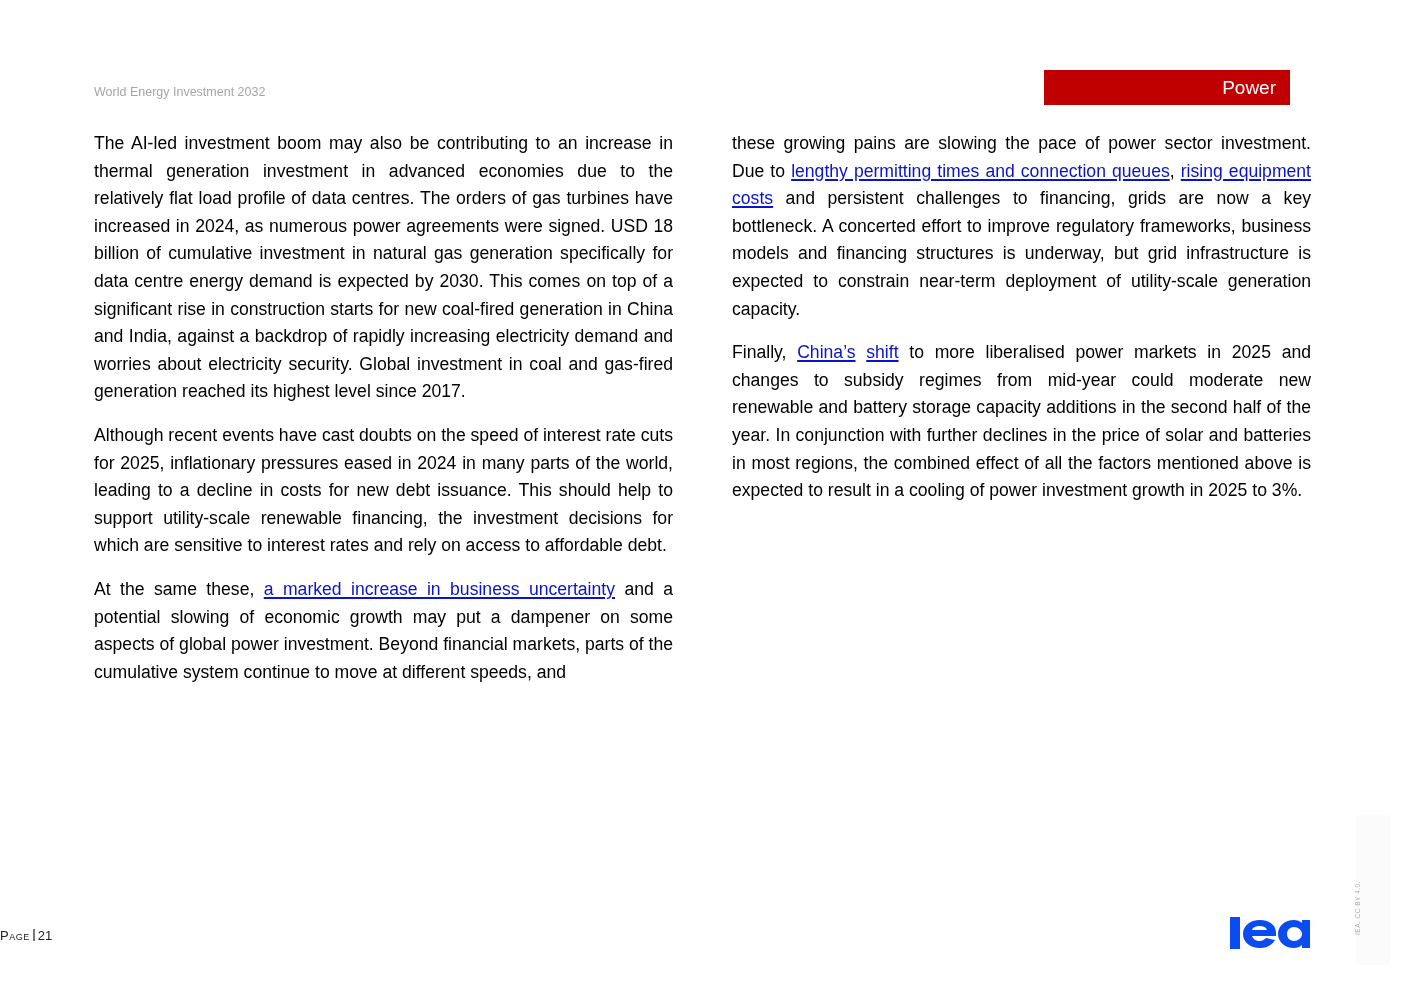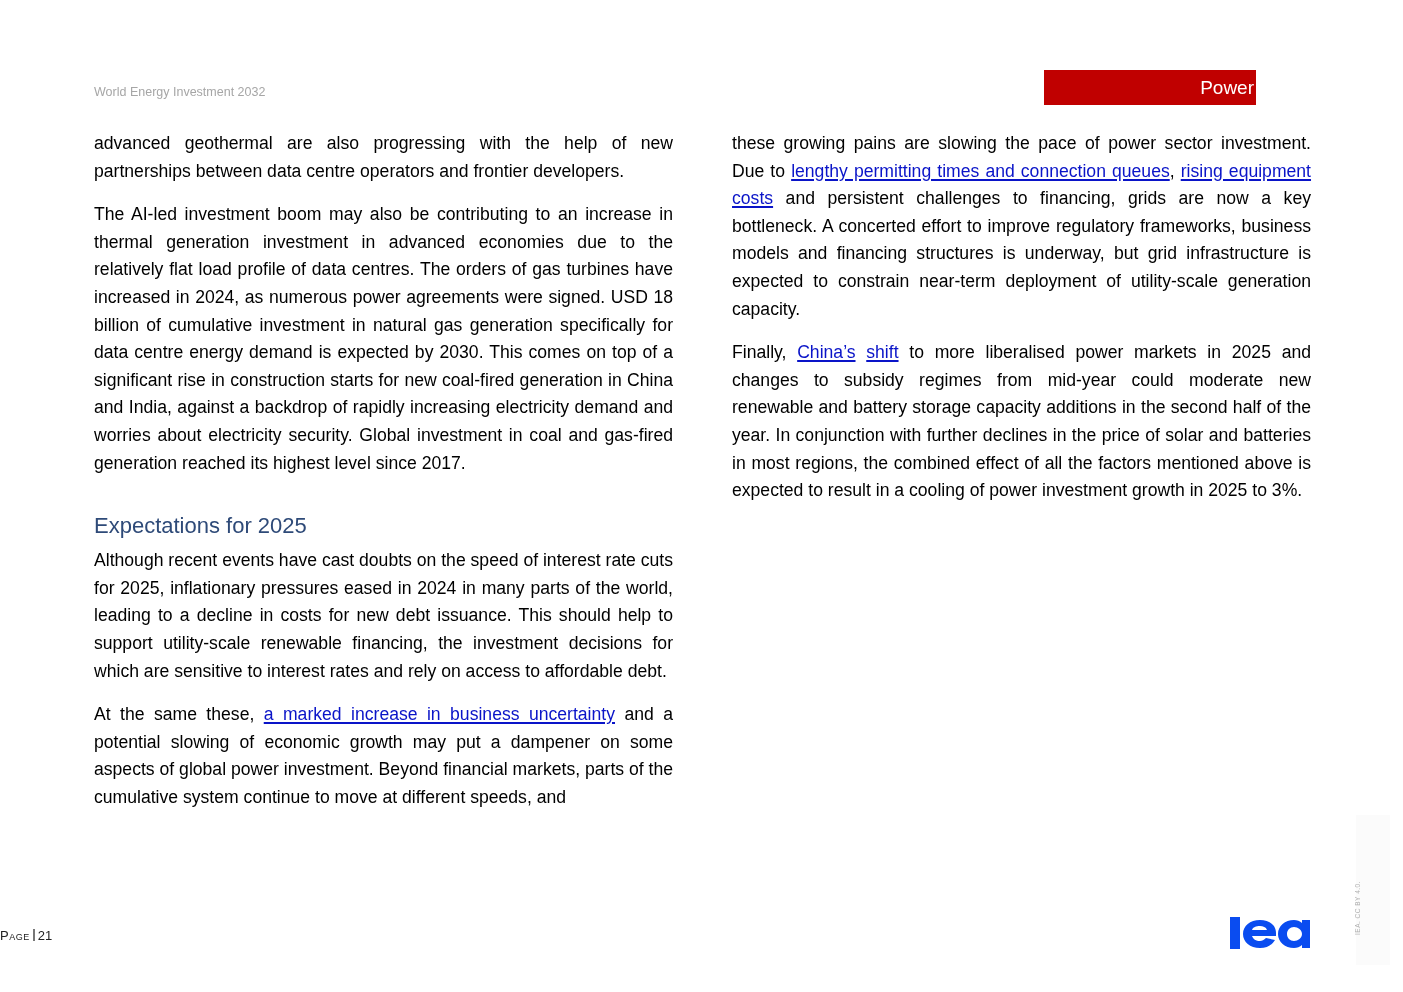--- a/index.html
+++ b/index.html
@@ -1,41 +1,39 @@
 <!DOCTYPE html>
 <html><head>
 <meta charset="utf-8">
 <style>
   html, body { margin:0; padding:0; background:#ffffff; }
   body { width:1403px; height:992px; position:relative; overflow:hidden; font-family:"Liberation Sans", sans-serif; color:#000; }
   .running-title { position:absolute; left:94px; top:85px; font-size:12.5px; color:#a6a6a6; }
-  .section-tab { position:absolute; left:1044px; top:70px; width:212px; height:35px; background:#c00000; color:#fff; font-size:19px; box-sizing:border-box; padding-right:2px; text-align:right; line-height:35px; }
+  .section-tab { position:absolute; left:1044px; top:70px; width:246px; height:35px; background:#c00000; color:#fff; font-size:19px; box-sizing:border-box; padding-right:14px; text-align:right; line-height:35px; }
   .col { position:absolute; top:130px; width:579px; font-size:17.6px; line-height:27.6px; text-align:justify; }
   .col-left { left:94px; }
   .col-right { left:732px; }
   .col p { margin:0 0 16px 0; }
   .col h2 { margin:34px 0 6px 0; font-weight:normal; font-size:22px; line-height:30px; color:#2e4a78; }
   a.link { color:#0a14c8; text-underline-offset:2px; text-decoration-thickness:1.5px; }
   .page-number { position:absolute; left:0; width:1403px; top:928px; text-align:left; font-size:13px; color:#222; }
   .page-number .sc { font-variant:small-caps; letter-spacing:0.5px; }
   .page-number .bar { display:inline-block; width:2px; height:12px; background:#777; margin:0 3px; vertical-align:-1px; }
   .iea-logo { position:absolute; left:1230px; top:914px; width:80px; height:38px; }
   .license-strip { position:absolute; left:1356px; top:815px; width:34px; height:150px; background:#fbfbfb; }
   .license-text { position:absolute; left:1354px; top:935px; transform:rotate(-90deg); transform-origin:left top; font-size:6.5px; color:#b0b0b0; white-space:nowrap; letter-spacing:0.5px; }
 </style>
 </head>
 <body>
 
 <div class="running-title">World Energy Investment 2032</div>
 <div class="section-tab">Power</div>
 
 <div class="col col-left">
-  <p>advanced geothermal are also progressing with the help of new partnerships between data centre operators and frontier developers.</p>
   <p>The AI-led investment boom may also be contributing to an increase in thermal generation investment in advanced economies due to the relatively flat load profile of data centres. The orders of gas turbines have increased in 2024, as numerous power agreements were signed. USD 18 billion of cumulative investment in natural gas generation specifically for data centre energy demand is expected by 2030. This comes on top of a significant rise in construction starts for new coal-fired generation in China and India, against a backdrop of rapidly increasing electricity demand and worries about electricity security. Global investment in coal and gas-fired generation reached its highest level since 2017.</p>
-  <h2>Expectations for 2025</h2>
   <p>Although recent events have cast doubts on the speed of interest rate cuts for 2025, inflationary pressures eased in 2024 in many parts of the world, leading to a decline in costs for new debt issuance. This should help to support utility-scale renewable financing, the investment decisions for which are sensitive to interest rates and rely on access to affordable debt.</p>
   <p><span>At the same these, </span><a class="link" href="#">a marked increase in business uncertainty</a><span> and a potential slowing of economic growth may put a dampener on some aspects of global power investment. Beyond financial markets, parts of the cumulative system continue to move at different speeds, and</span></p>
 </div>
 
 <div class="col col-right">
   <p><span>these growing pains are slowing the pace of power sector investment. Due to </span><a class="link" href="#">lengthy permitting times and connection queues</a><span>, </span><a class="link" href="#">rising equipment costs</a><span> and persistent challenges to financing, grids are now a key bottleneck. A concerted effort to improve regulatory frameworks, business models and financing structures is underway, but grid infrastructure is expected to constrain near-term deployment of utility-scale generation capacity.</span></p>
   <p><span>Finally, </span><a class="link" href="#">China’s</a><span> </span><a class="link" href="#">shift</a><span> to more liberalised power markets in 2025 and changes to subsidy regimes from mid-year could moderate new renewable and battery storage capacity additions in the second half of the year. In conjunction with further declines in the price of solar and batteries in most regions, the combined effect of all the factors mentioned above is expected to result in a cooling of power investment growth in 2025 to 3%.</span></p>
 </div>
 
 <div class="page-number">

